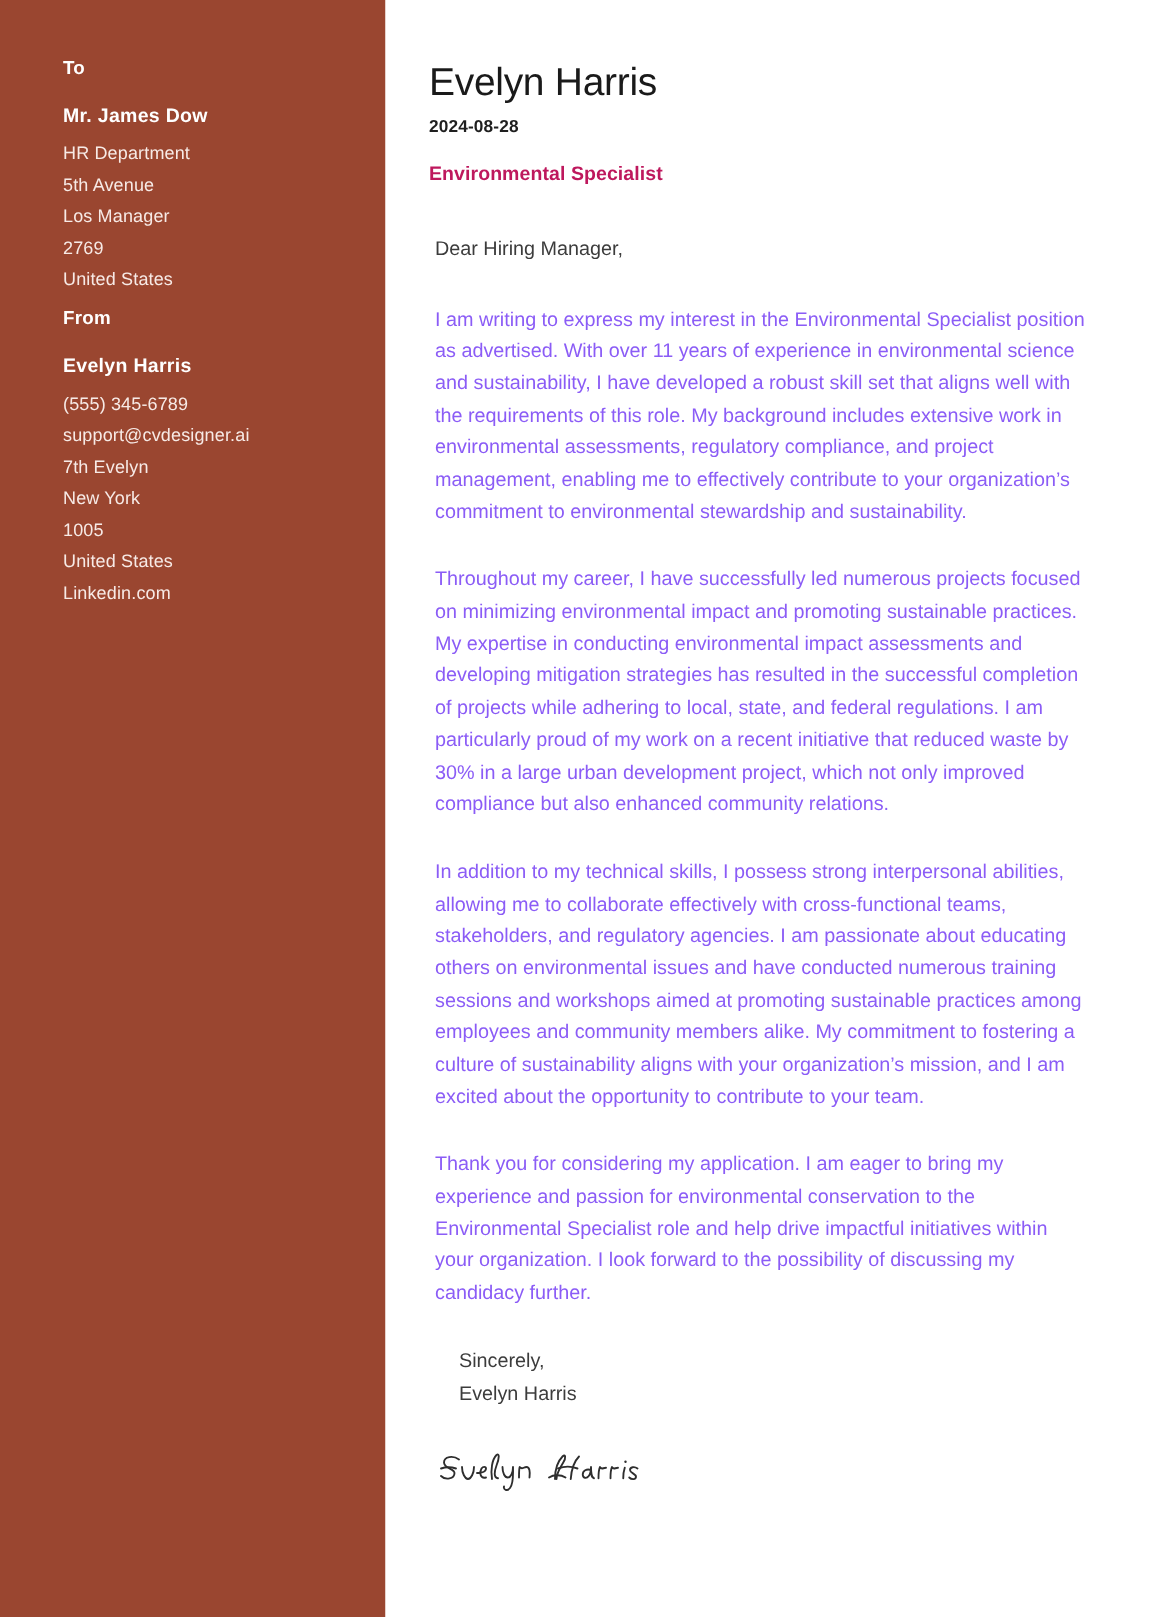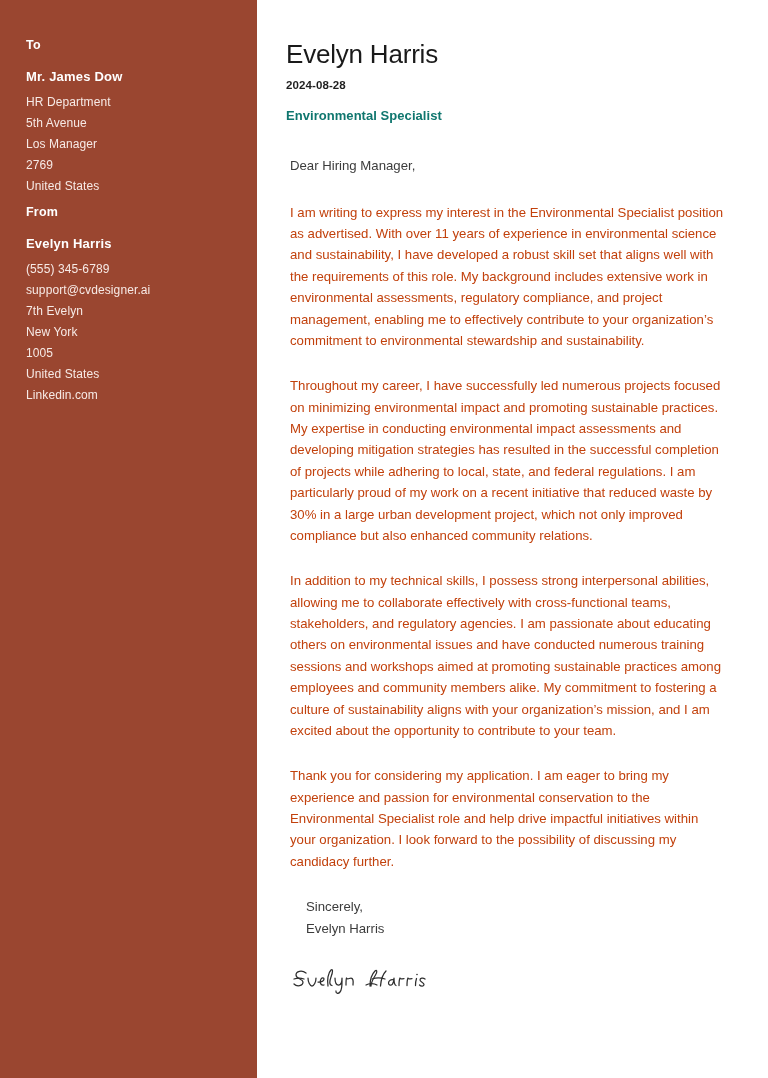--- a/index.html
+++ b/index.html
@@ -24,21 +24,21 @@
     display: flex;
     align-items: stretch;
   }
 
   
   .sidebar {
     width: 257px;
     min-width: 257px;
     background: #9A4630;
     color: #ffffff;
-    padding: 38px 24px 30px 26px;
+    padding: 38px 24px 30px 42px;
     position: relative;
   }
 
   .side-section { margin-bottom: 0; }
   .side-section + .side-section { margin-top: 8px; }
 
   .side-heading {
     font-size: 12.5px;
     font-weight: bold;
     letter-spacing: 0.2px;
@@ -87,41 +87,41 @@
     font-weight: bold;
     color: #1f1f1f;
     margin: 0 0 15px 0;
     line-height: 1.2;
     letter-spacing: 0.1px;
   }
 
   .doc-role {
     font-size: 13px;
     font-weight: bold;
-    color: #0f766e;
+    color: #be185d;
     margin: 0 0 32px 0;
     line-height: 1.2;
     letter-spacing: 0.05px;
   }
 
   .letter-body {
     padding-left: 4px;
     padding-right: 2px;
   }
 
   .salutation {
     font-size: 13.2px;
     color: #3c3c3c;
     line-height: 1.62;
     margin: 0 0 25px 0;
   }
 
   .para {
     font-size: 13.2px;
-    color: #c2410c;
+    color: #8b5cf6;
     line-height: 1.62;
     margin: 0 0 24px 0;
     text-align: left;
   }
 
   .closing {
     font-size: 13.2px;
     color: #3c3c3c;
     line-height: 1.62;
     margin: 16px;

